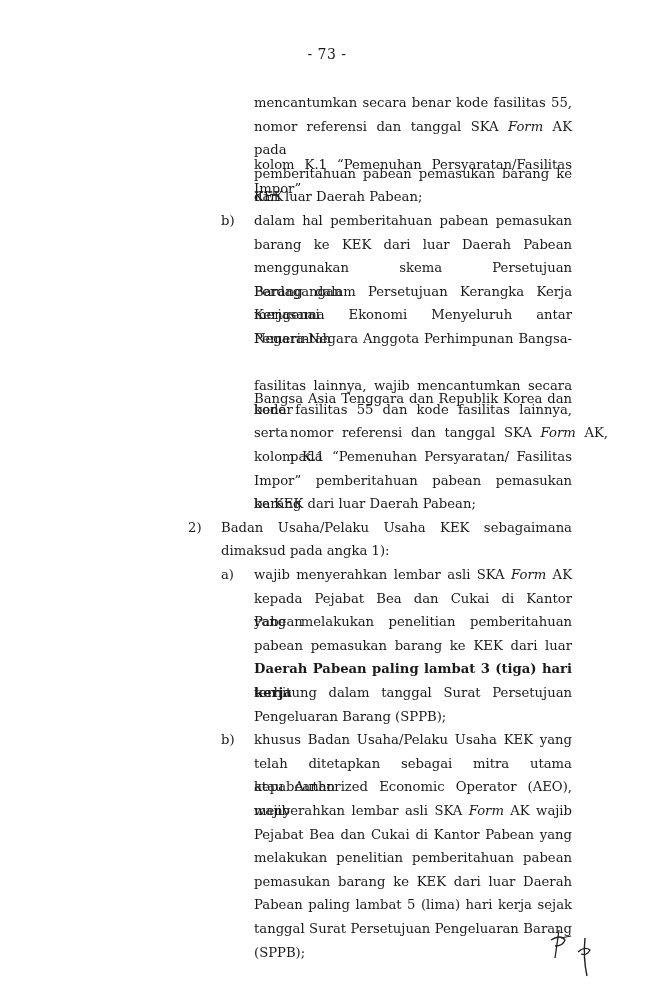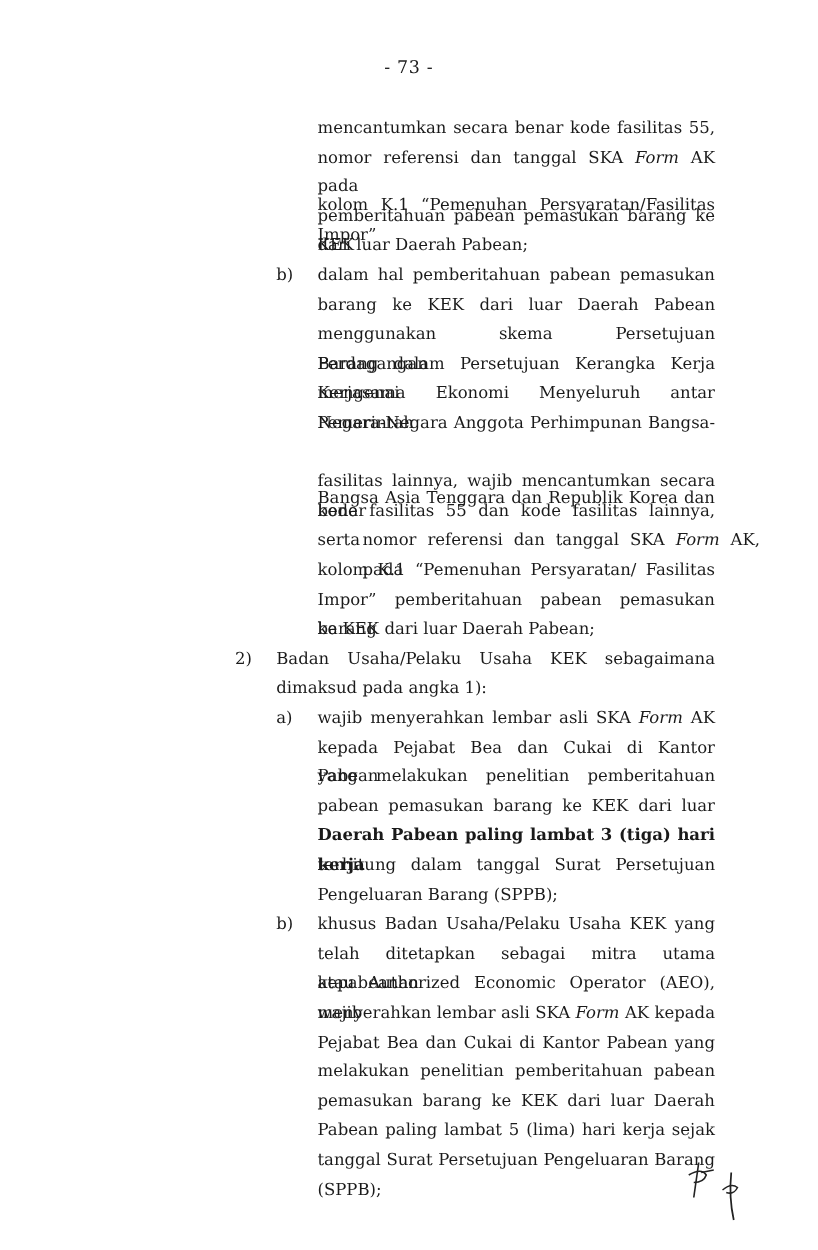--- a/index.html
+++ b/index.html
@@ -46,21 +46,21 @@
       <div class="line just" style="left: 254px; top: 586.6px; width: 318px; white-space: normal;">kepada Pejabat Bea dan Cukai di Kantor Pabean</div>
       <div class="line just" style="left: 254px; top: 610.2px; width: 318px; white-space: normal;">yang melakukan penelitian pemberitahuan</div>
       <div class="line just" style="left: 254px; top: 633.8px; width: 318px; white-space: normal;">pabean pemasukan barang ke KEK dari luar</div>
       <div class="line just" style="left: 254px; top: 657.4px; width: 318px; white-space: normal; font-weight: bold;">Daerah Pabean paling lambat 3 (tiga) hari kerja</div>
       <div class="line just" style="left: 254px; top: 681px; width: 318px; white-space: normal;">terhitung dalam tanggal Surat Persetujuan</div>
       <div class="line" style="left: 254px; top: 704.6px;">Pengeluaran Barang (SPPB);</div>
       <div class="marker" style="left: 221px; top: 728.2px;">b)</div>
       <div class="line just" style="left: 254px; top: 728.2px; width: 318px; white-space: normal;">khusus Badan Usaha/Pelaku Usaha KEK yang</div>
       <div class="line just" style="left: 254px; top: 751.8px; width: 318px; white-space: normal;">telah ditetapkan sebagai mitra utama kepabeanan</div>
       <div class="line just" style="left: 254px; top: 775.4px; width: 318px; white-space: normal;">atau Authorized Economic Operator (AEO), wajib</div>
-      <div class="line just" style="left: 254px; top: 799px; width: 318px; white-space: normal;"><span>menyerahkan lembar asli SKA </span><em>Form</em><span> AK kepada</span></div>
+      <div class="line just" style="left: 254px; top: 799px; width: 318px; white-space: normal;"><span>menyerahkan lembar asli SKA </span><em>Form</em><span> AK wajib</span></div>
       <div class="line just" style="left: 254px; top: 822.6px; width: 318px; white-space: normal;">Pejabat Bea dan Cukai di Kantor Pabean yang</div>
       <div class="line just" style="left: 254px; top: 846.2px; width: 318px; white-space: normal;">melakukan penelitian pemberitahuan pabean</div>
       <div class="line just" style="left: 254px; top: 869.8px; width: 318px; white-space: normal;">pemasukan barang ke KEK dari luar Daerah</div>
       <div class="line just" style="left: 254px; top: 893.4px; width: 318px; white-space: normal;">Pabean paling lambat 5 (lima) hari kerja sejak</div>
       <div class="line just" style="left: 254px; top: 917px; width: 318px; white-space: normal;">tanggal Surat Persetujuan Pengeluaran Barang</div>
       <div class="line" style="left: 254px; top: 940.6px;">(SPPB);</div>
     </div>
   <svg class="sig" viewBox="0 0 60 60">
     <path d="M10 40 L14 12" stroke="#222" stroke-width="1.3" fill="none"></path>
     <path d="M6 22 Q16 16 20 22 Q18 28 10 28" stroke="#222" stroke-width="1.3" fill="none"></path>

